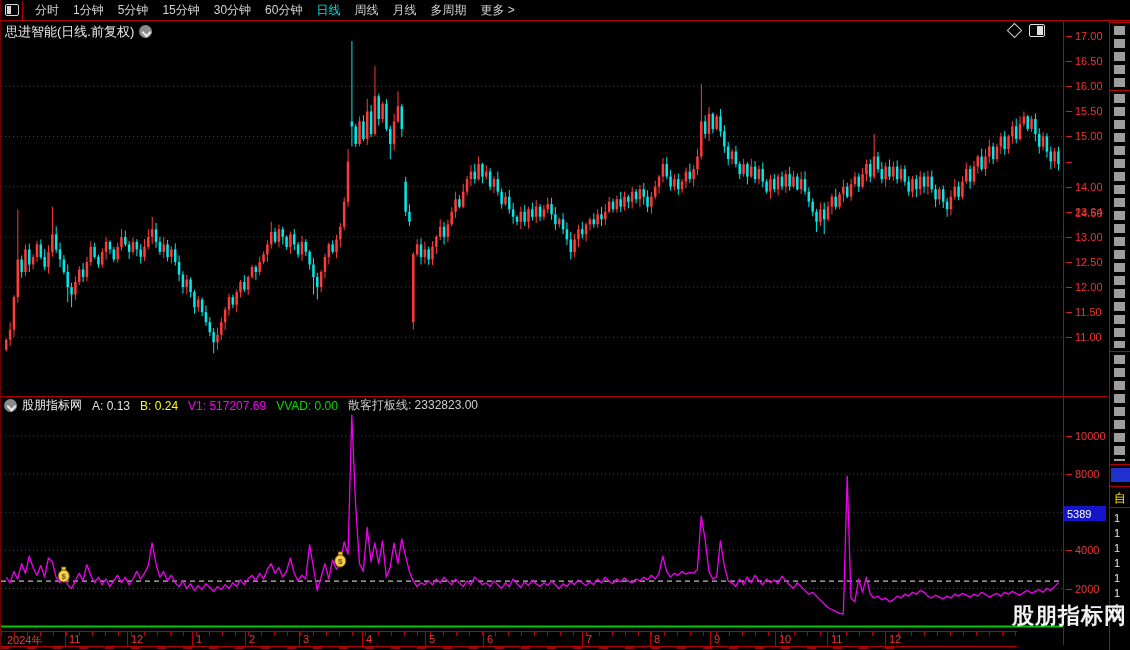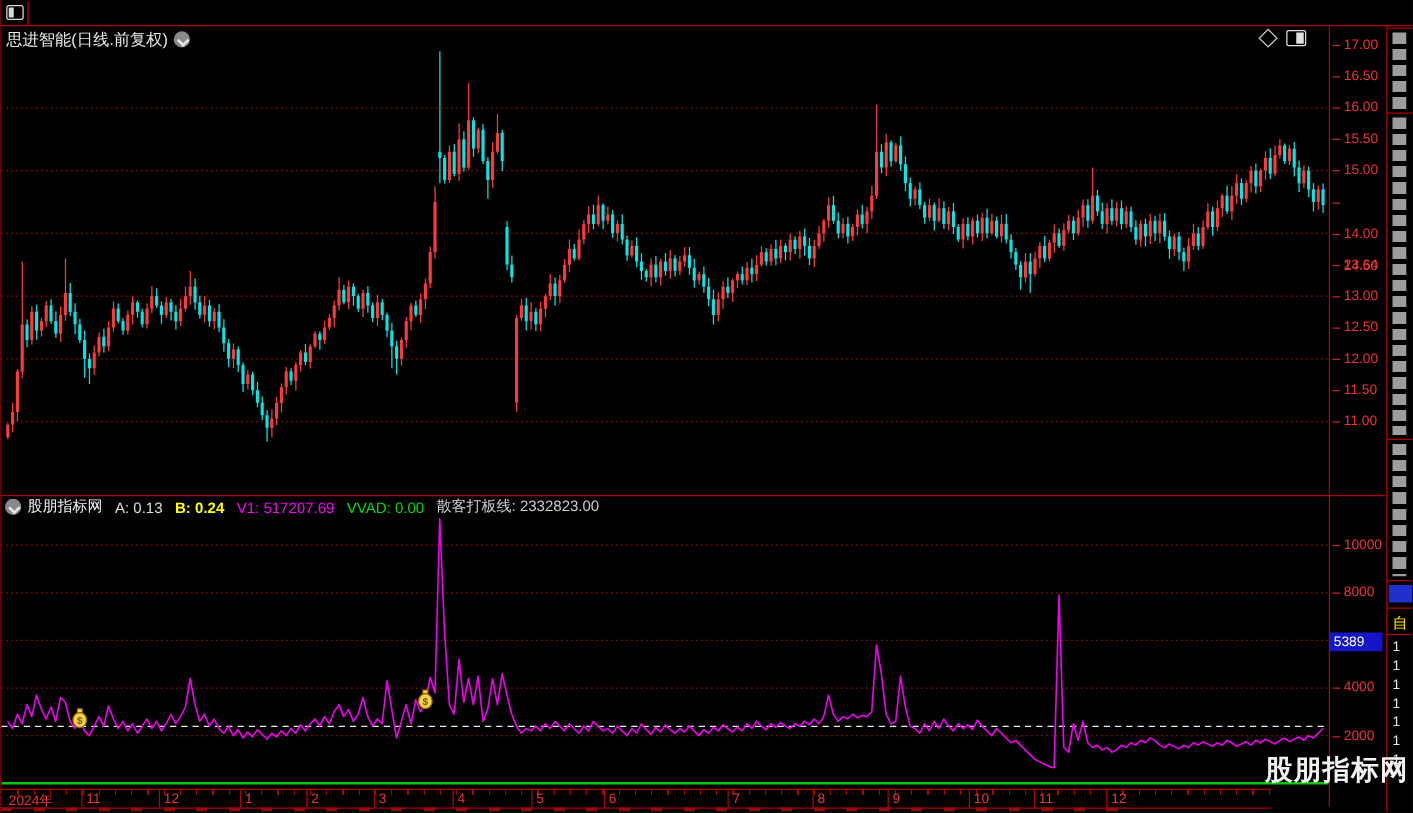--- a/index.html
+++ b/index.html
@@ -63,20 +63,33 @@
 </style>
 </head>
 <body>
 
 <div class="screen">
 
   <div class="toolbar">
     <div class="tb-icon">
       <span class="winglyph"></span>
     </div>
+    <div class="tf-group" id="tf-group">
+        <span class="tf-item">分时</span>
+        <span class="tf-item">1分钟</span>
+        <span class="tf-item">5分钟</span>
+        <span class="tf-item">15分钟</span>
+        <span class="tf-item">30分钟</span>
+        <span class="tf-item">60分钟</span>
+        <span class="tf-item active">日线</span>
+        <span class="tf-item">周线</span>
+        <span class="tf-item">月线</span>
+        <span class="tf-item">多周期</span>
+        <span class="tf-item">更多 &gt;</span>
+      </div>
   </div>
 
   <div class="kline-wrap">
     <svg id="kline-svg" width="1062" height="376" viewBox="0 0 1062 376">
         <line x1="0" x2="1062" y1="66.3" y2="66.3" stroke="#c01010" stroke-width="1" stroke-dasharray="1 3"></line>
         <line x1="0" x2="1062" y1="116.5" y2="116.5" stroke="#c01010" stroke-width="1" stroke-dasharray="1 3"></line>
         <line x1="0" x2="1062" y1="166.7" y2="166.7" stroke="#c01010" stroke-width="1" stroke-dasharray="1 3"></line>
         <line x1="0" x2="1062" y1="216.9" y2="216.9" stroke="#c01010" stroke-width="1" stroke-dasharray="1 3"></line>
         <line x1="0" x2="1062" y1="267.1" y2="267.1" stroke="#c01010" stroke-width="1" stroke-dasharray="1 3"></line>
         <line x1="0" x2="1062" y1="317.3" y2="317.3" stroke="#c01010" stroke-width="1" stroke-dasharray="1 3"></line>
@@ -690,21 +703,21 @@
           <rect x="337.28" y="154.97299999999998" width="4" height="3" fill="#f5d24d" stroke="#8a6a00" stroke-width="0.8"></rect>
           <ellipse cx="339.28" cy="163.97299999999998" rx="5.5" ry="6" fill="#f5d24d" stroke="#8a6a00" stroke-width="1"></ellipse>
           <text x="339.28" y="166.97299999999998" text-anchor="middle" font-size="8" font-weight="bold" fill="#7a5200">$</text>
         </g>
       </svg>
   </div>
   <div class="ind-header" id="ind-header">
     <span class="circ-chev" style="margin:0 5px 0 3px;"></span>
     <span class="fld" style="color:#f0f0f0;">股朋指标网</span>
   <span class="fld" style="color: rgb(224, 224, 224);">A: 0.13</span>
-      <span class="fld" style="color: rgb(255, 255, 0); font-weight: bold;">B: 0.24</span>
+      <span class="fld" style="color: rgb(255, 255, 0);">B: 0.24</span>
       <span class="fld" style="color: rgb(255, 0, 255);">V1: 517207.69</span>
       <span class="fld" style="color: rgb(0, 221, 0);">VVAD: 0.00</span>
       <span class="fld" style="color: rgb(207, 207, 207);">散客打板线: 2332823.00</span>
     </div>
   <div class="ind-axis" id="ind-axis">
     <div class="cur-box">
       <span>5389</span>
     </div>
   <div class="axis-tick" style="top: 39.1px;"></div>
       <div class="axis-label" style="top: 33.1px;">10000</div>

